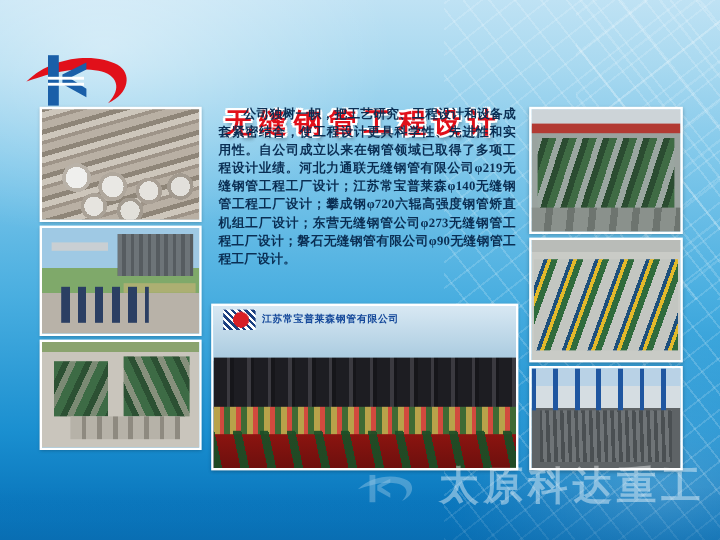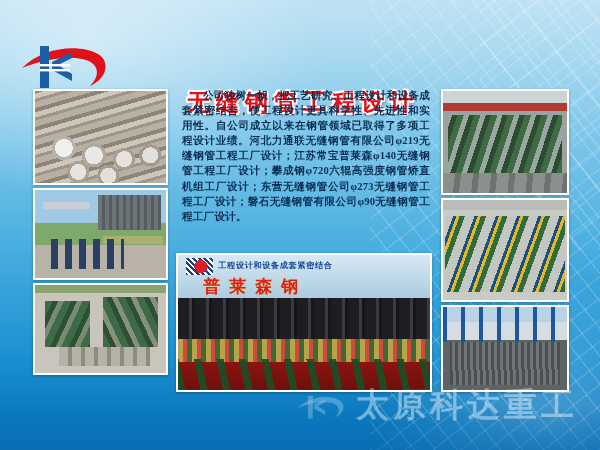--- a/index.html
+++ b/index.html
@@ -137,21 +137,21 @@
   
   #p7{left:441px;top:305px;width:128px;height:87px;
     background:linear-gradient(to bottom,#b9d2e6 0 18%,#d5dde2 18% 40%,#5e6366 40% 100%);}
   #p7 .beams{position:absolute;left:0;top:0;width:100%;height:42%;
       background:repeating-linear-gradient(90deg,#1f56a0 0 4px,rgba(0,0,0,0) 4px 18px);}
   #p7 .bed{position:absolute;left:6%;bottom:6%;width:88%;height:52%;
       background:repeating-linear-gradient(88deg,#4a4f52 0 3px,#6f7477 3px 6px);}
 
   
   .wm{position:absolute;left:296px;bottom:22px;height:46px;display:flex;align-items:center;
-      pointer-events:none;}
+      pointer-events:none;gap:10px;}
   .wm .wlogo{width:52px;height:40px;margin-right:8px;opacity:.55;}
   .wm .wtxt{font-size:33px;font-weight:bold;letter-spacing:4px;white-space:nowrap;
       color:rgba(255,255,255,.42);}
   .footer-band{position:absolute;left:0;bottom:0;width:100%;height:44px;
       background:linear-gradient(to bottom,rgba(10,118,188,0) 0%,rgba(9,112,182,.35) 60%,rgba(8,106,174,.55) 100%);
       pointer-events:none;}
 </style>
 </head>
 <body>
 
@@ -187,22 +187,21 @@
 
   <div class="ph" id="p3">
     <div class="m1"></div>
     <div class="m2"></div>
     <div class="m3"></div>
   </div>
 
   <div class="ph" id="p4">
     <div class="banner"></div>
     <div class="blogo"></div>
-    <div class="btxt">工程设计和设备成套紧密结合</div>
-    <div class="bred">普莱森钢</div>
+    <div class="btxt">江苏常宝普莱森钢管有限公司</div>
     <div class="rowppl"></div>
     <div class="flowers"></div>
     <div class="carpet"></div>
     <div class="plants"></div>
   </div>
 
   <div class="ph" id="p5">
     <div class="r1"></div>
     <div class="line"></div>
     <div class="flr"></div>

